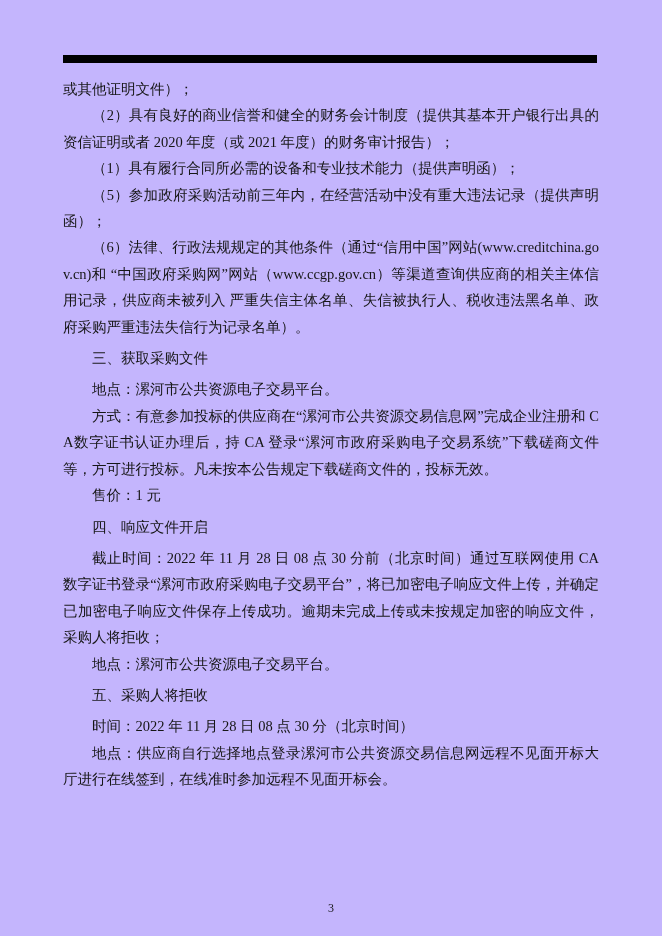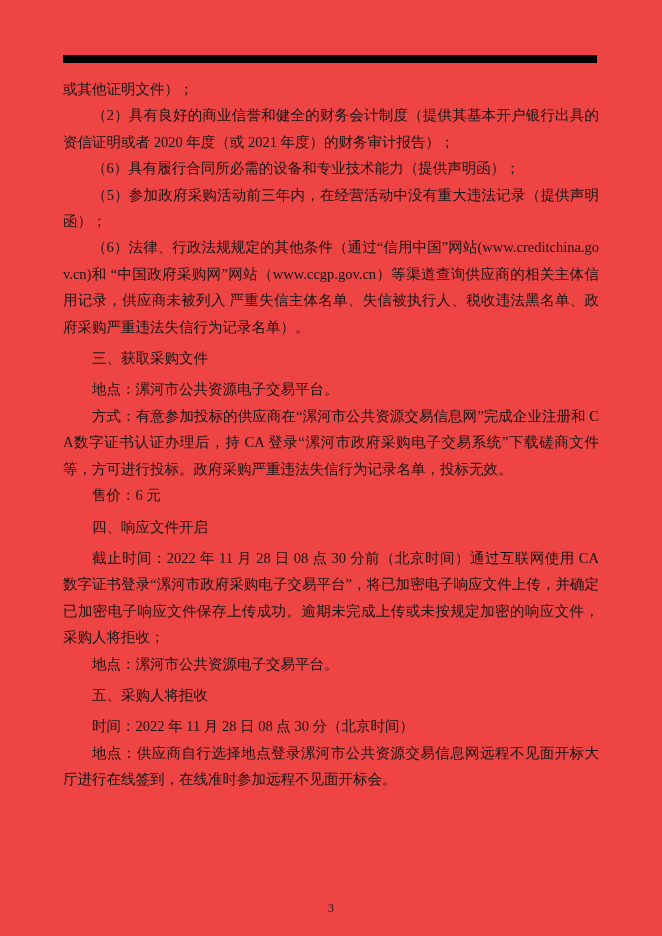--- a/index.html
+++ b/index.html
@@ -11,21 +11,21 @@
     height: 936px;
     background: #fbfbfb;
     font-family: "Liberation Serif", "DejaVu Serif", serif;
     color: #161616;
     position: relative;
     overflow: hidden;
   }
   .page {
     position: absolute;
     inset: 0;
-    background: #ef4444;
+    background: #c4b5fd;
   }
   .top-rule {
     position: absolute;
     left: 63px;
     top: 55px;
     width: 534px;
     height: 8px;
     background: #000000;
   }
   .content {
@@ -63,27 +63,27 @@
 </head>
 <body>
 
 <div class="page">
 
   <div class="top-rule"></div>
 
   <div class="content">
     <p class="body">或其他证明文件）；</p>
     <p class="body indent">（2）具有良好的商业信誉和健全的财务会计制度（提供其基本开户银行出具的资信证明或者 2020 年度（或 2021 年度）的财务审计报告）；</p>
-    <p class="body indent">（6）具有履行合同所必需的设备和专业技术能力（提供声明函）；</p>
+    <p class="body indent">（1）具有履行合同所必需的设备和专业技术能力（提供声明函）；</p>
     <p class="body indent">（5）参加政府采购活动前三年内，在经营活动中没有重大违法记录（提供声明函）；</p>
     <p class="body indent">（6）法律、行政法规规定的其他条件（通过“信用中国”网站(www.creditchina.gov.cn)和 “中国政府采购网”网站（www.ccgp.gov.cn）等渠道查询供应商的相关主体信用记录，供应商未被列入 严重失信主体名单、失信被执行人、税收违法黑名单、政府采购严重违法失信行为记录名单）。</p>
     <p class="heading">三、获取采购文件</p>
     <p class="body indent">地点：漯河市公共资源电子交易平台。</p>
-    <p class="body indent">方式：有意参加投标的供应商在“漯河市公共资源交易信息网”完成企业注册和 CA数字证书认证办理后，持 CA 登录“漯河市政府采购电子交易系统”下载磋商文件等，方可进行投标。政府采购严重违法失信行为记录名单，投标无效。</p>
-    <p class="body indent">售价：6 元</p>
+    <p class="body indent">方式：有意参加投标的供应商在“漯河市公共资源交易信息网”完成企业注册和 CA数字证书认证办理后，持 CA 登录“漯河市政府采购电子交易系统”下载磋商文件等，方可进行投标。凡未按本公告规定下载磋商文件的，投标无效。</p>
+    <p class="body indent">售价：1 元</p>
     <p class="heading">四、响应文件开启</p>
     <p class="body indent">截止时间：2022 年 11 月 28 日 08 点 30 分前（北京时间）通过互联网使用 CA 数字证书登录“漯河市政府采购电子交易平台”，将已加密电子响应文件上传，并确定已加密电子响应文件保存上传成功。逾期未完成上传或未按规定加密的响应文件，采购人将拒收；</p>
     <p class="body indent">地点：漯河市公共资源电子交易平台。</p>
     <p class="heading">五、采购人将拒收</p>
     <p class="body indent">时间：2022 年 11 月 28 日 08 点 30 分（北京时间）</p>
     <p class="body indent">地点：供应商自行选择地点登录漯河市公共资源交易信息网远程不见面开标大厅进行在线签到，在线准时参加远程不见面开标会。</p>
   </div>
 
   <div class="footer">3</div>
 

